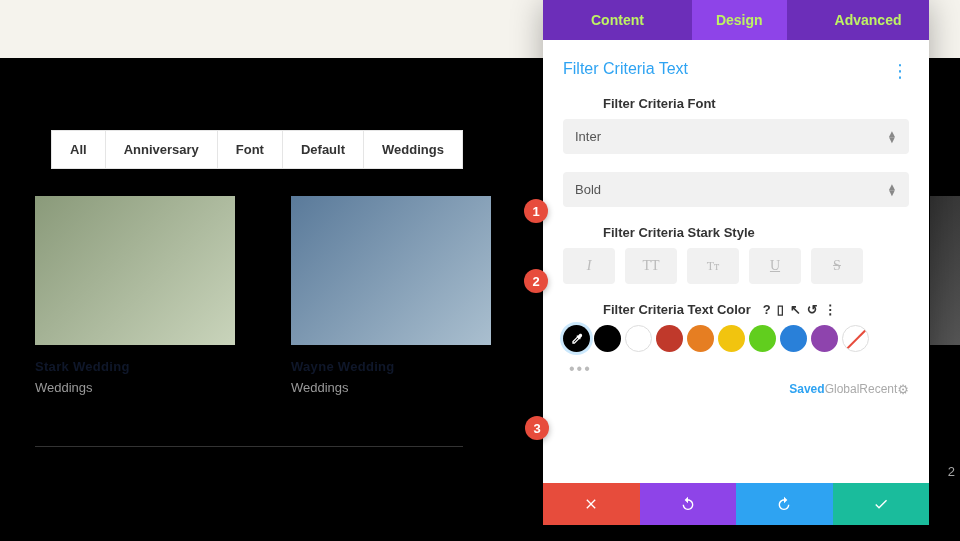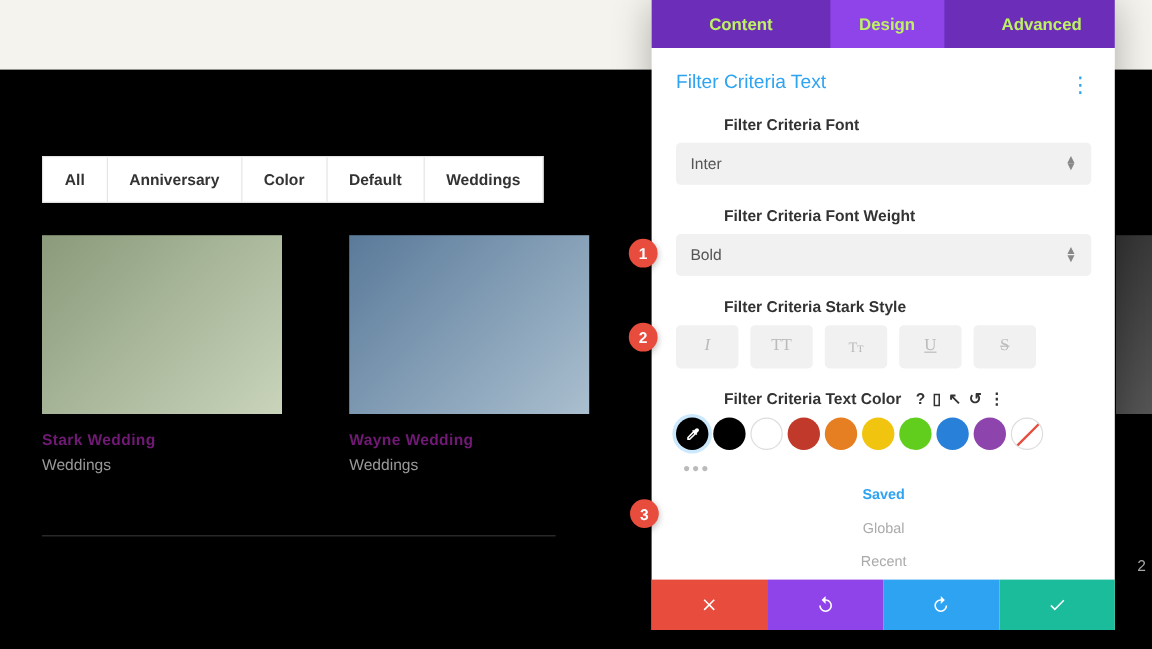--- a/index.html
+++ b/index.html
@@ -1,27 +1,27 @@
 <!DOCTYPE html>
 <html><head>
 <meta charset="utf-8">
 <style>
 * { margin: 0; padding: 0; box-sizing: border-box; }
 body { font-family: -apple-system, BlinkMacSystemFont, 'Segoe UI', sans-serif; width: 960px; height: 541px; overflow: hidden; position: relative; background: #f5f3ed; }
 .main-area { position: absolute; top: 0; left: 0; width: 960px; height: 541px; }
 .cream-band { position: absolute; top: 0; left: 0; right: 0; height: 58px; background: #f5f3ed; }
 .black-area { position: absolute; top: 58px; left: 0; right: 0; bottom: 0; background: #000; }
-.filter-bar { position: absolute; top: 130px; left: 35px; background: #fff; display: flex; border: 1px solid #e5e5e5; }
+.filter-bar { position: absolute; top: 130px; left: 51px; background: #fff; display: flex; border: 1px solid #e5e5e5; }
 .filter-item { padding: 11px 18px; font-size: 13px; font-weight: 600; color: #333; cursor: pointer; border-right: 1px solid #e5e5e5; }
 .filter-item:last-child { border-right: none; }
 .portfolio { position: absolute; top: 196px; left: 35px; display: flex; gap: 56px; }
 .portfolio-item { width: 200px; }
 .portfolio-thumb { width: 200px; height: 149px; background: linear-gradient(135deg, #8a9a7a 0%, #c9d4bb 100%); position: relative; overflow: hidden; }
 .portfolio-thumb.thumb2 { background: linear-gradient(135deg, #5a7a9a 0%, #aabfcf 100%); }
-.portfolio-title { color: #701a75; font-size: 13px; font-weight: 700; margin-top: 14px; letter-spacing: .3px; }
+.portfolio-title { color: #0f172a; font-size: 13px; font-weight: 700; margin-top: 14px; letter-spacing: .3px; }
 .portfolio-cat { color: #999; font-size: 13px; margin-top: 6px; }
 .divider-line { position: absolute; top: 446px; left: 35px; width: 428px; height: 1px; background: #333; }
 .right-thumb { position: absolute; top: 196px; right: 0; width: 30px; height: 149px; background: linear-gradient(135deg, #333, #555); }
 .page-num { position: absolute; bottom: 62px; right: 5px; color: #aaa; font-size: 13px; }
 
 .settings-panel { position: absolute; top: 0; left: 543px; width: 386px; height: 525px; background: #fff; box-shadow: 0 4px 30px rgba(0,0,0,.3); display: flex; flex-direction: column; }
 .panel-header { background: #6c2eb9; color: #fff; padding: 12px 18px 10px; }
 .panel-title-row { display: flex; align-items: center; justify-content: space-between; }
 .panel-title { font-size: 15px; font-weight: 600; }
 .panel-icons { display: flex; gap: 18px; align-items: center; }
@@ -50,21 +50,21 @@
 .sw-white { background: #fff; border: 1px solid #ddd; }
 .sw-red { background: #c0392b; }
 .sw-orange { background: #e67e22; }
 .sw-yellow { background: #f1c40f; }
 .sw-green { background: #61ce1e; }
 .sw-blue { background: #2980d9; }
 .sw-purple { background: #8e44ad; }
 .sw-none { background: #fff; border: 1px solid #ddd; position: relative; overflow: hidden; }
 .sw-none::after { content:''; position: absolute; width: 150%; height: 2px; background: #e74c3c; top: 50%; left: -25%; transform: rotate(-45deg); }
 .expand-dots { color: #bbb; font-size: 16px; margin-left: 6px; letter-spacing: 2px; }
-.saved-row { display: flex; justify-content: flex-end; gap: 14px; font-size: 12px; align-items: center; margin-top: 4px; flex-direction: column; }
+.saved-row { display: flex; justify-content: flex-end; font-size: 12px; margin-top: 4px; }
 .saved-row .saved { color: #2ea3f2; font-weight: 600; }
 .saved-row .other { color: #aaa; }
 .saved-row .gear { color: #aaa; font-size: 13px; cursor: pointer; }
 .panel-footer { display: flex; height: 42px; }
 .foot-btn { flex: 1; display: flex; align-items: center; justify-content: center; cursor: pointer; }
 .foot-red { background: #e74c3c; }
 .foot-purple { background: #8e44e8; }
 .foot-blue { background: #2ea3f2; }
 .foot-green { background: #1abc9c; }
 .foot-btn svg { width: 16px; height: 16px; fill: #fff; }
@@ -77,21 +77,21 @@
 </head>
 <body>
 
 <div class="main-area">
   <div class="cream-band"></div>
   <div class="black-area"></div>
 
   <div class="filter-bar">
     <div class="filter-item">All</div>
     <div class="filter-item">Anniversary</div>
-    <div class="filter-item">Color</div>
+    <div class="filter-item">Font</div>
     <div class="filter-item">Default</div>
     <div class="filter-item">Weddings</div>
   </div>
 
   <div class="portfolio">
     <div class="portfolio-item">
       <div class="portfolio-thumb"></div>
       <div class="portfolio-title">Stark Wedding</div>
       <div class="portfolio-cat">Weddings</div>
     </div>
@@ -118,21 +118,20 @@
       <div class="section-title">Filter Criteria Text</div>
       <div class="dots-vert">⋮</div>
     </div>
 
     <div class="field-label">Filter Criteria Font</div>
     <div class="select-box">
       <span>Inter</span>
       <span class="updown">▲<br>▼</span>
     </div>
 
-    <div class="field-label">Filter Criteria Font Weight</div>
     <div class="select-box">
       <span>Bold</span>
       <span class="updown">▲<br>▼</span>
     </div>
 
     <div class="field-label">Filter Criteria Stark Style</div>
     <div class="style-btns">
       <div class="style-btn" style="font-style:italic">I</div>
       <div class="style-btn">TT</div>
       <div class="style-btn sm">Tᴛ</div>

